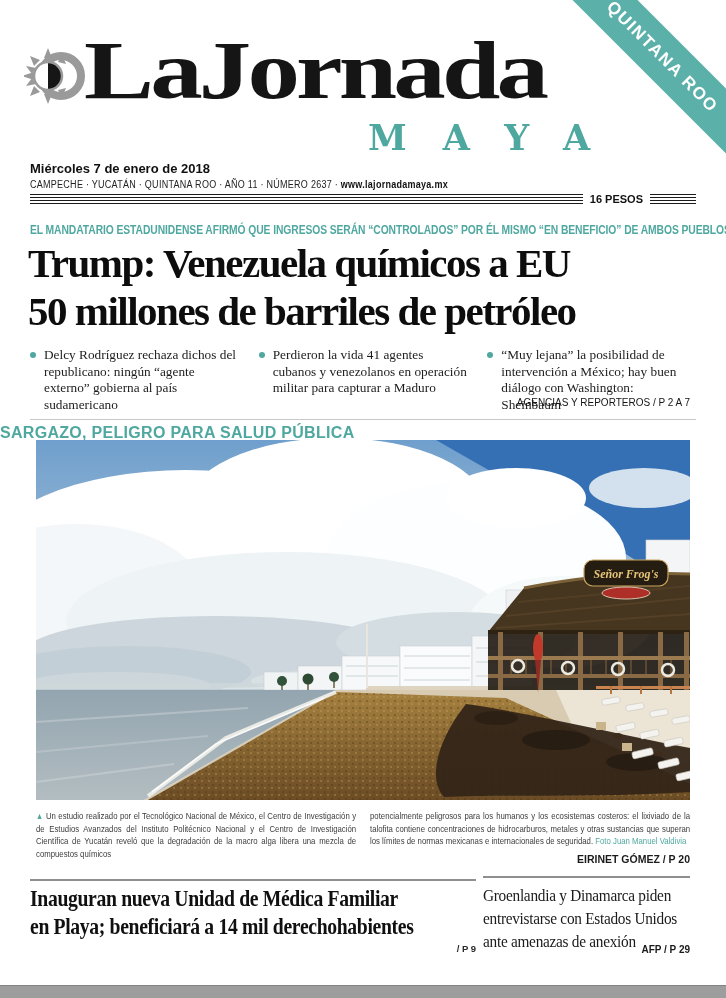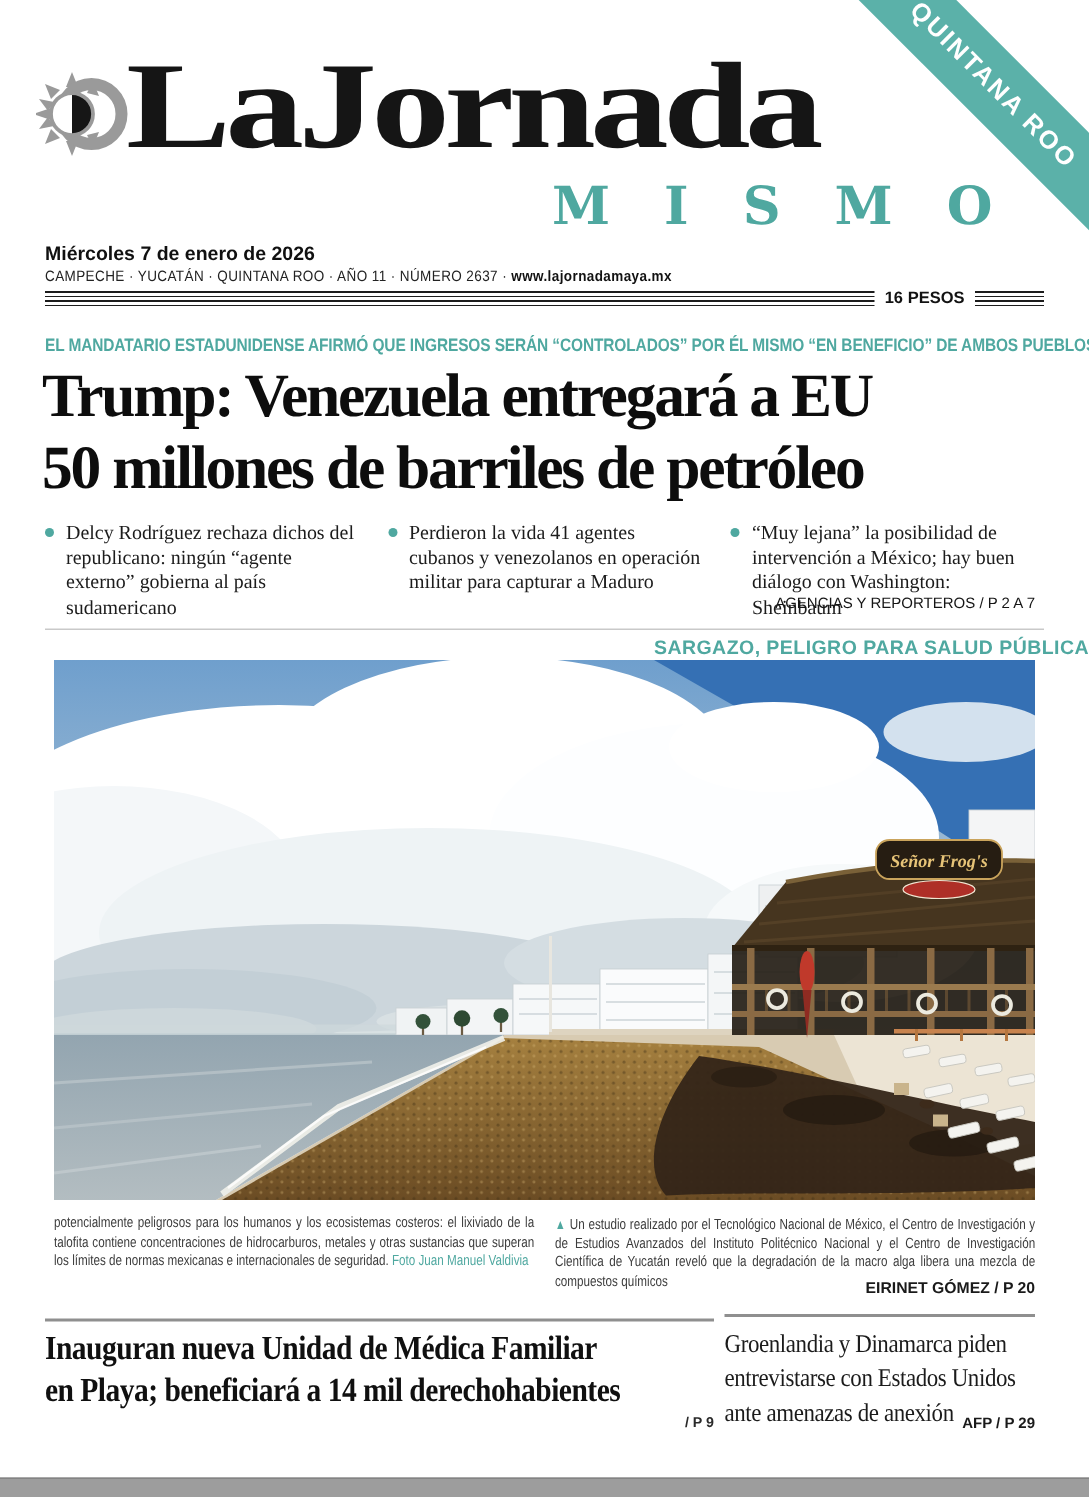--- a/index.html
+++ b/index.html
@@ -70,22 +70,22 @@
   .bullet .txt{
     font-family:"Liberation Serif", serif; font-size:13.3px; line-height:16.5px; color:#1c1c1c;
   }
   .agencies{
     position:absolute; left:30px; top:397px; width:660px; text-align:right;
     font-size:10px; font-weight:normal; color:#151515;
   }
   
   .hairline{ position:absolute; left:30px; top:419px; width:666px; height:1px; background:#c9c9c9; }
   .sargazo-kicker{
-    position:absolute; left:0; top:424px; width:726px; text-align:right;
-    font-size:13px; font-weight:bold; color:#4FA8A0; letter-spacing:.3px;
+    position:absolute; left:0; top:424px; width:726px; text-align:left;
+    font-size:16px; font-weight:bold; color:#4FA8A0; letter-spacing:.3px;
   }
   .photo{ position:absolute; left:36px; top:440px; width:654px; height:360px; }
   .photo svg{ display:block; width:654px; height:360px; }
   .captions{
     position:absolute; left:36px; top:810px; width:654px;
     display:grid; grid-template-columns:1fr 1fr; column-gap:14px;
   }
   .caption-inner{
     width:126%; transform:scaleX(.794); transform-origin:left top;
     font-size:9.8px; line-height:12.6px; color:#3c3c3c; text-align:justify;
@@ -143,39 +143,39 @@
       <polygon points="2,20 12,22 8,28"></polygon>
       <polygon points="2,40 12,38 8,32"></polygon>
     </g>
     <circle cx="37" cy="30" r="20" fill="none" stroke="#9a9a9a" stroke-width="8"></circle>
     <circle cx="24" cy="30" r="14" fill="#ffffff"></circle>
     <path d="M24,16 A14,14 0 0 1 24,44 Z" fill="#161616"></path>
     <circle cx="24" cy="30" r="14" fill="none" stroke="#9a9a9a" stroke-width="2.5"></circle>
   </svg>
 
   <div class="wordmark">LaJornada</div>
-  <div class="maya">MISMO</div>
+  <div class="maya">MAYA</div>
 
   <div class="ribbon">
     <span>QUINTANA ROO</span>
   </div>
 
-  <div class="dateline">Miércoles 7 de enero de 2026</div>
+  <div class="dateline">Miércoles 7 de enero de 2018</div>
   <div class="editionline"><span>CAMPECHE · YUCATÁN · QUINTANA ROO · AÑO 11 · NÚMERO 2637 · </span><span class="site">www.lajornadamaya.mx</span></div>
 
   <div class="price-row">
     <div class="rule-lines"></div>
     <div class="price-label">16 PESOS</div>
     <div class="rule-lines short"></div>
   </div>
 
   <div class="kicker">EL MANDATARIO ESTADUNIDENSE AFIRMÓ QUE INGRESOS SERÁN “CONTROLADOS” POR ÉL MISMO “EN BENEFICIO” DE AMBOS PUEBLOS</div>
 
   <div class="headline">
-    <span>Trump: Venezuela entregará a EU</span>
+    <span>Trump: Venezuela químicos a EU</span>
     <span>50 millones de barriles de petróleo</span>
   </div>
 
   <div class="bullets">
     <div class="bullet">
       <span class="dot"></span>
       <span class="txt">Delcy Rodríguez rechaza dichos del republicano: ningún “agente externo” gobierna al país sudamericano</span>
     </div>
     <div class="bullet">
       <span class="dot"></span>
@@ -347,24 +347,24 @@
         <rect x="622" y="320" width="21" height="7" rx="2" transform="rotate(-13 632 323)"></rect>
         <rect x="640" y="332" width="22" height="7" rx="2" transform="rotate(-13 650 335)"></rect>
       </g>
       <rect x="560" y="282" width="10" height="8" fill="#c9b48c"></rect>
       <rect x="586" y="303" width="10" height="8" fill="#c9b48c"></rect>
     </svg>
   </div>
 
   <div class="captions">
     <div>
+      <div class="caption-inner"><span class="caption-marker">▲</span><span> Un estudio realizado por el Tecnológico Nacional de México, el Centro de Investigación y de Estudios Avanzados del Instituto Politécnico Nacional y el Centro de Investigación Científica de Yucatán reveló que la degradación de la macro alga libera una mezcla de compuestos químicos</span></div>
+    </div>
+    <div>
       <div class="caption-inner"><span>potencialmente peligrosos para los humanos y los ecosistemas costeros: el lixiviado de la talofita contiene concentraciones de hidrocarburos, metales y otras sustancias que superan los límites de normas mexicanas e internacionales de seguridad. </span><span class="photo-credit">Foto Juan Manuel Valdivia</span></div>
-    </div>
-    <div>
-      <div class="caption-inner"><span class="caption-marker">▲</span><span> Un estudio realizado por el Tecnológico Nacional de México, el Centro de Investigación y de Estudios Avanzados del Instituto Politécnico Nacional y el Centro de Investigación Científica de Yucatán reveló que la degradación de la macro alga libera una mezcla de compuestos químicos</span></div>
     </div>
   </div>
 
   <div class="gomez">EIRINET GÓMEZ / P 20</div>
 
   <div class="rule-bl"></div>
   <div class="rule-br"></div>
 
   <div class="bl-headline">
     <span>Inauguran nueva Unidad de Médica Familiar</span>

